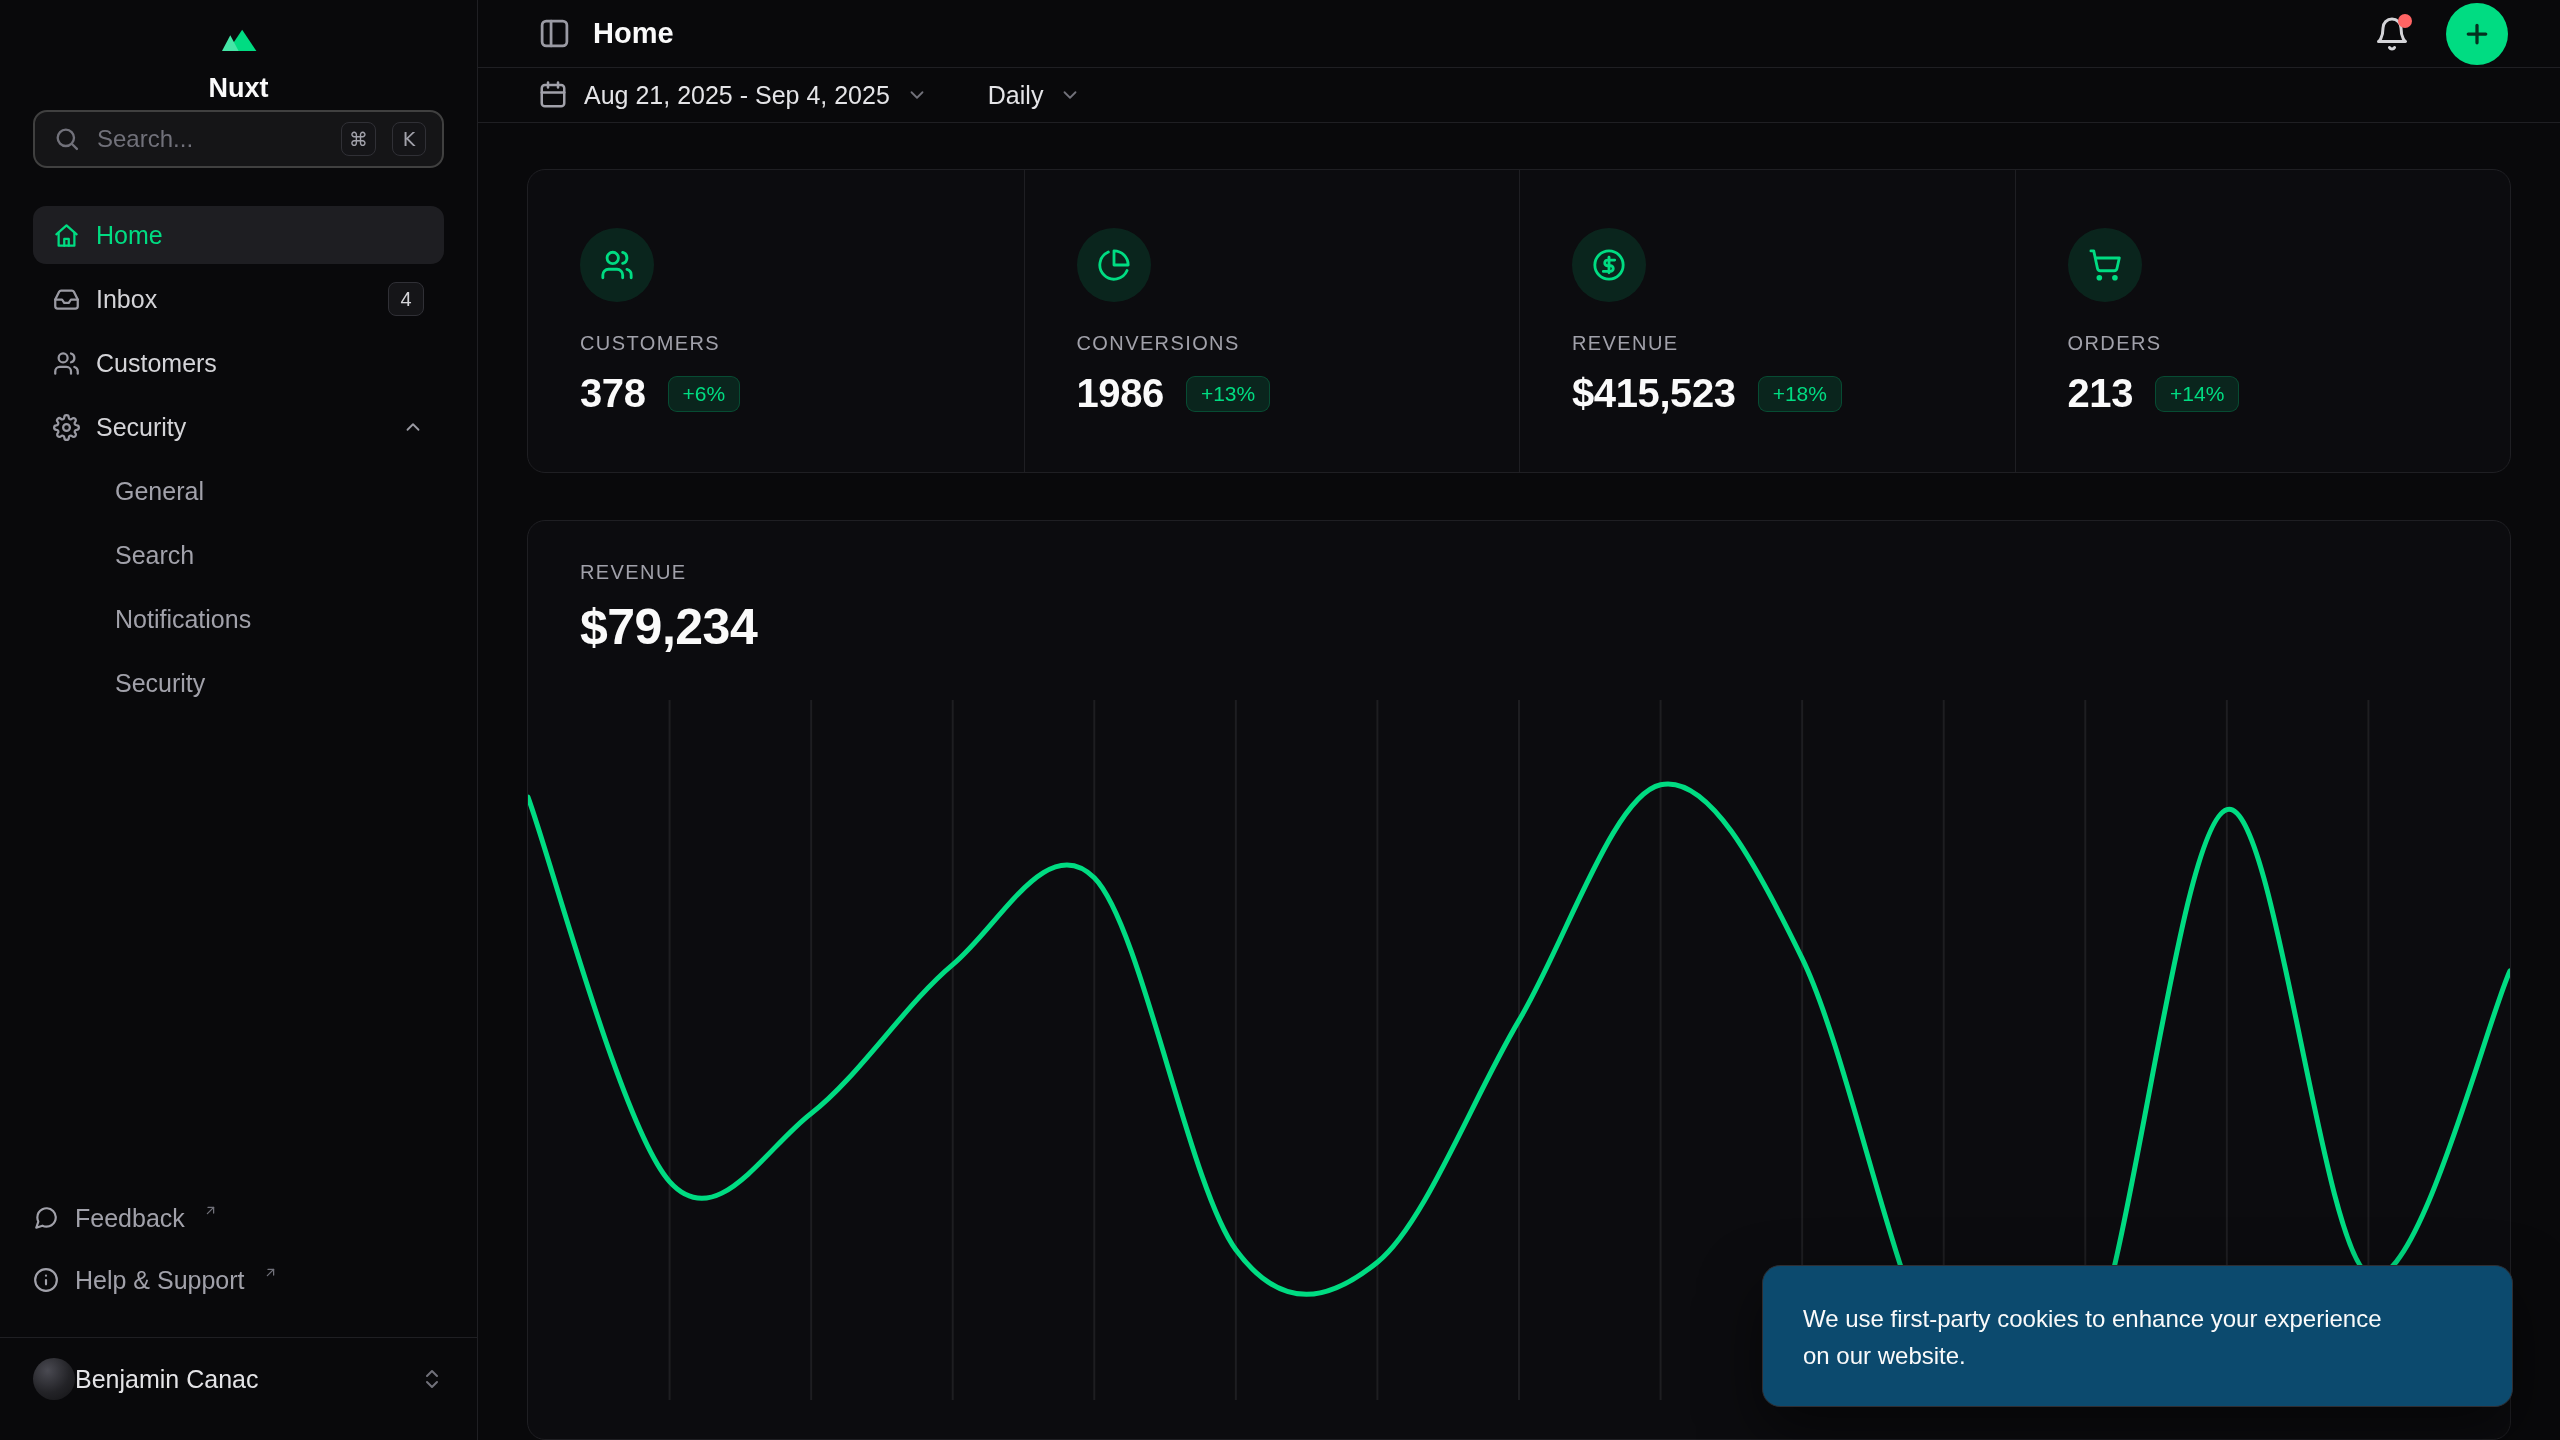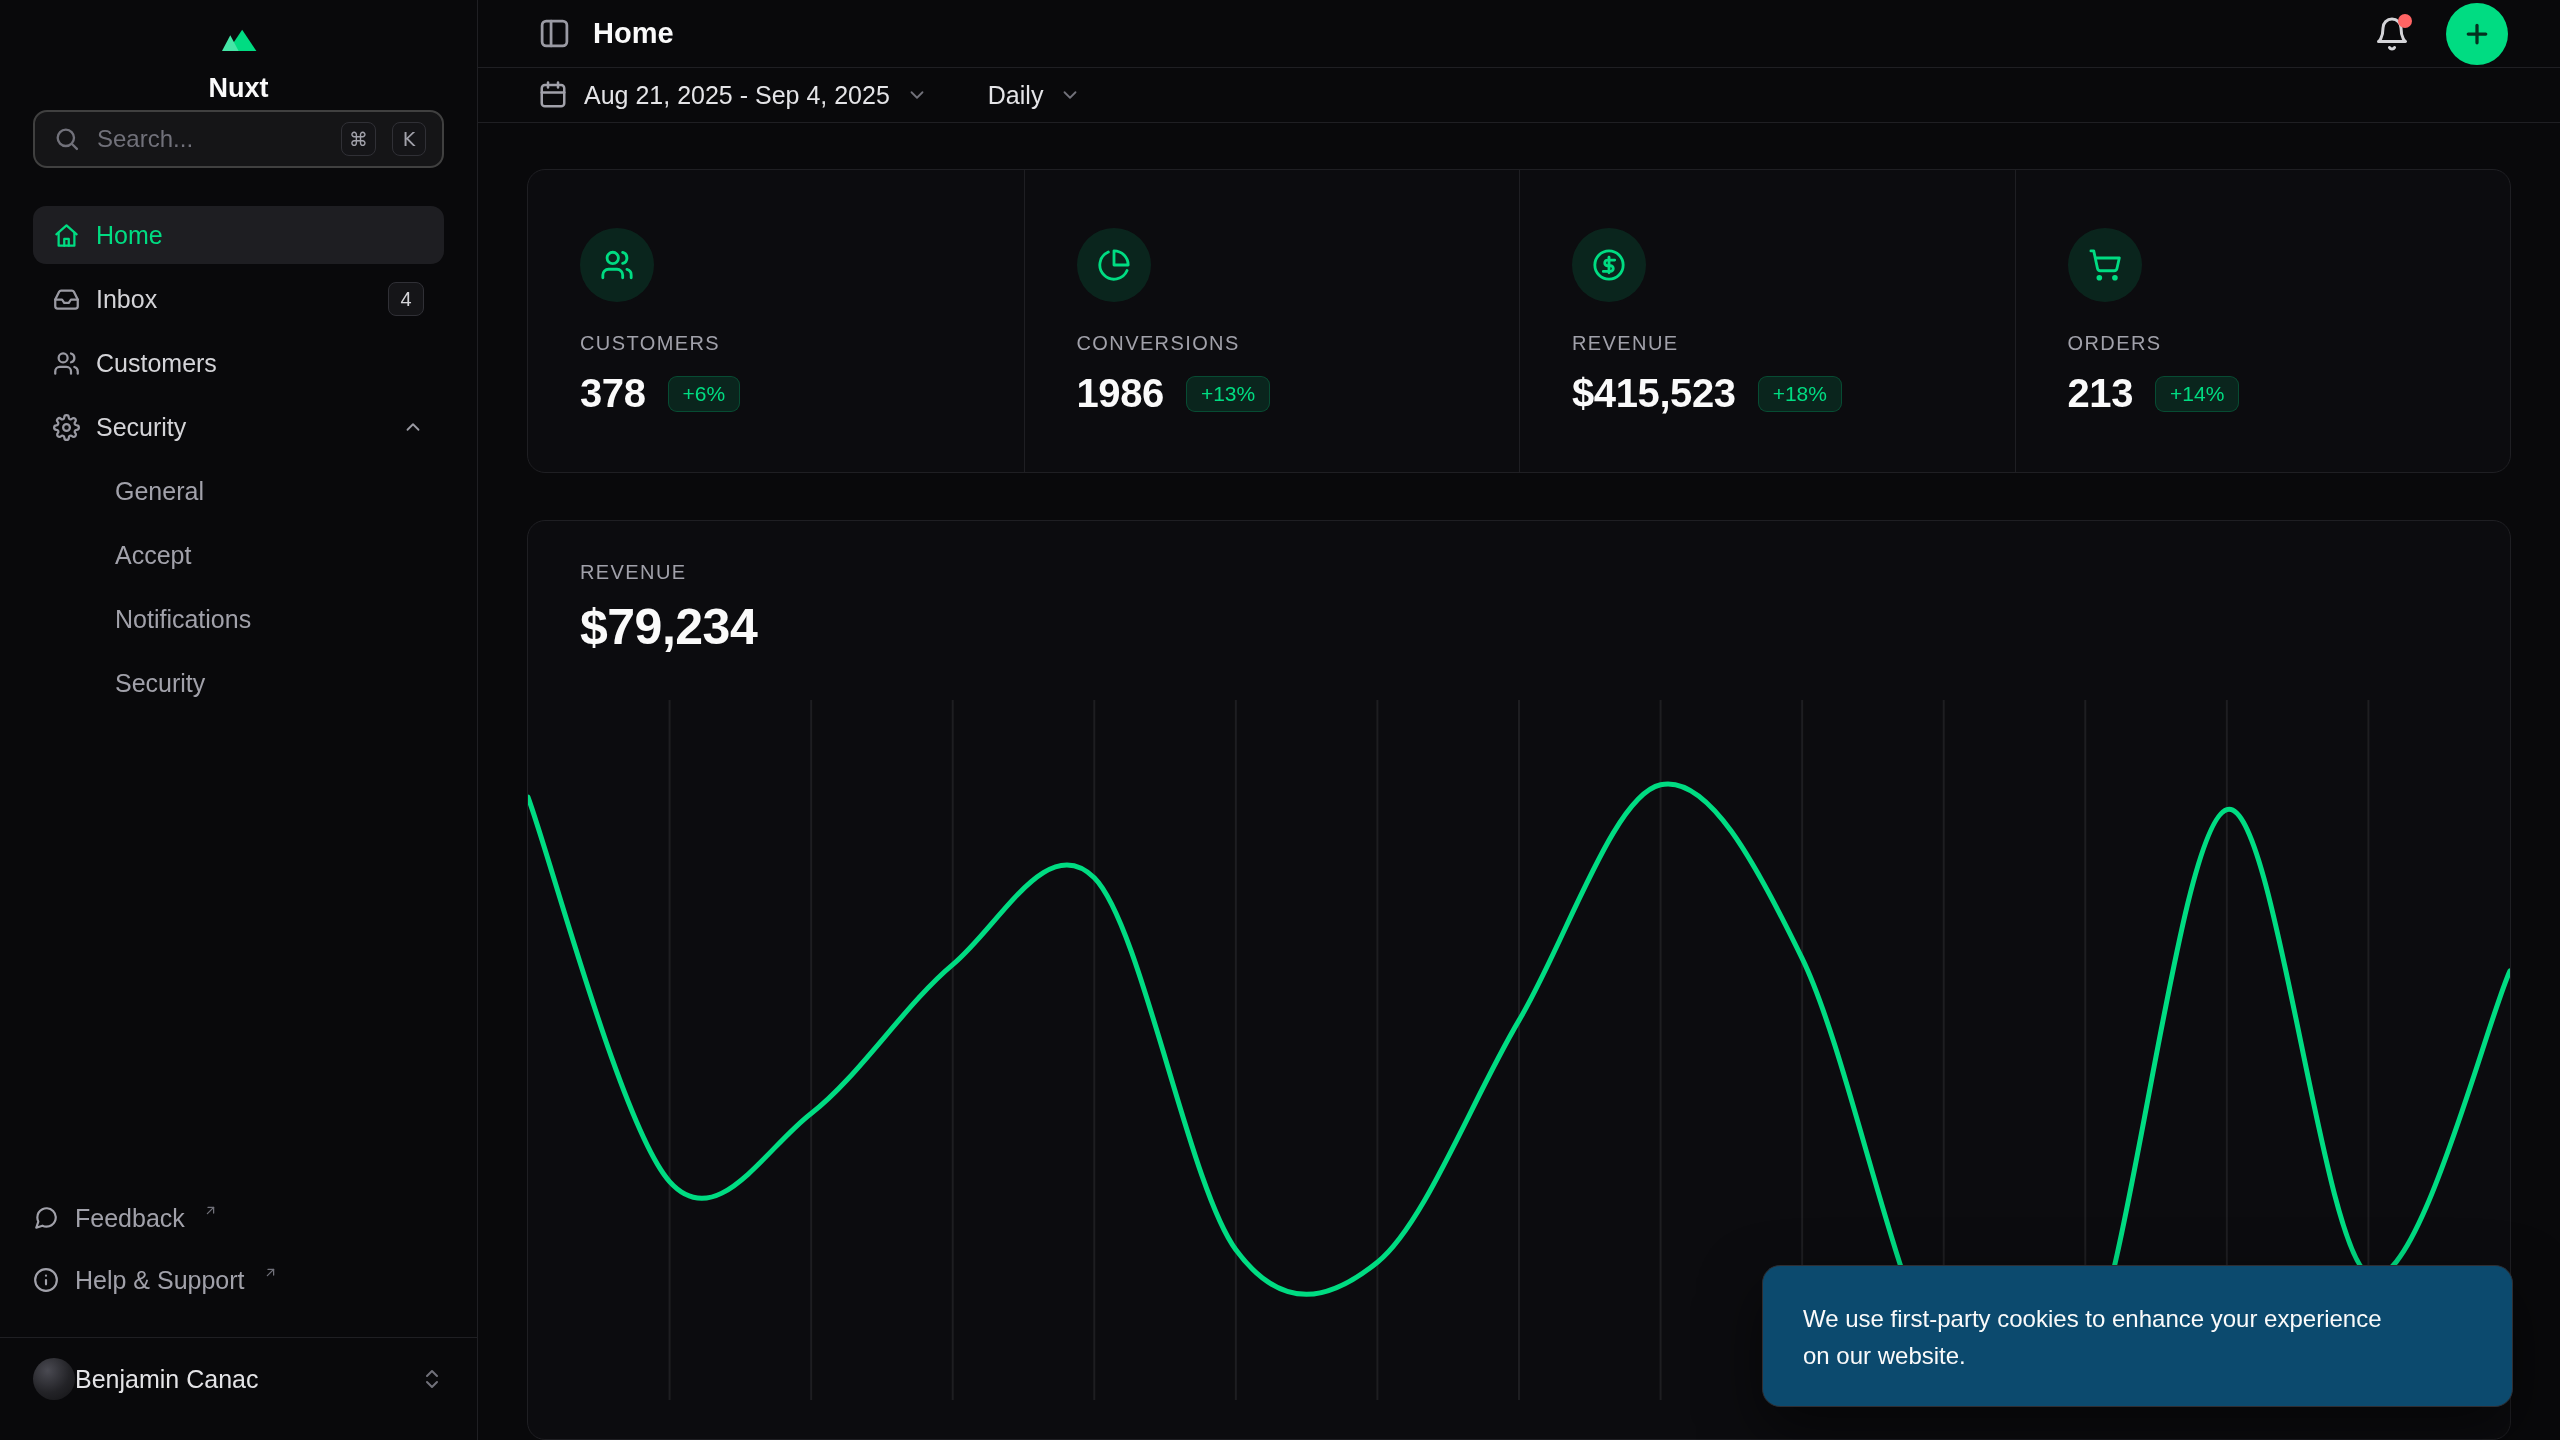--- a/index.html
+++ b/index.html
@@ -240,21 +240,21 @@
         <span class="lbl">Security</span>
         <svg class="i" width="22" height="22" viewBox="0 0 24 24" style="color:#9a9aa3">
             <path d="m6 15 6-6 6 6"></path>
           </svg>
       </a>
       <div class="subnav">
         <a class="nav-item">
             <span class="lbl">General</span>
           </a>
         <a class="nav-item">
-            <span class="lbl">Accept</span>
+            <span class="lbl">Search</span>
           </a>
         <a class="nav-item">
             <span class="lbl">Notifications</span>
           </a>
         <a class="nav-item">
             <span class="lbl">Security</span>
           </a>
       </div>
     </nav>
 

